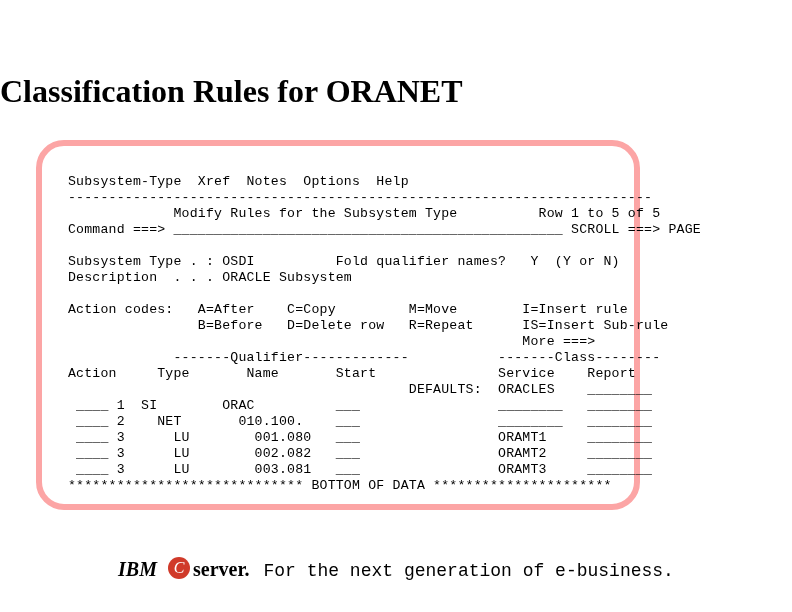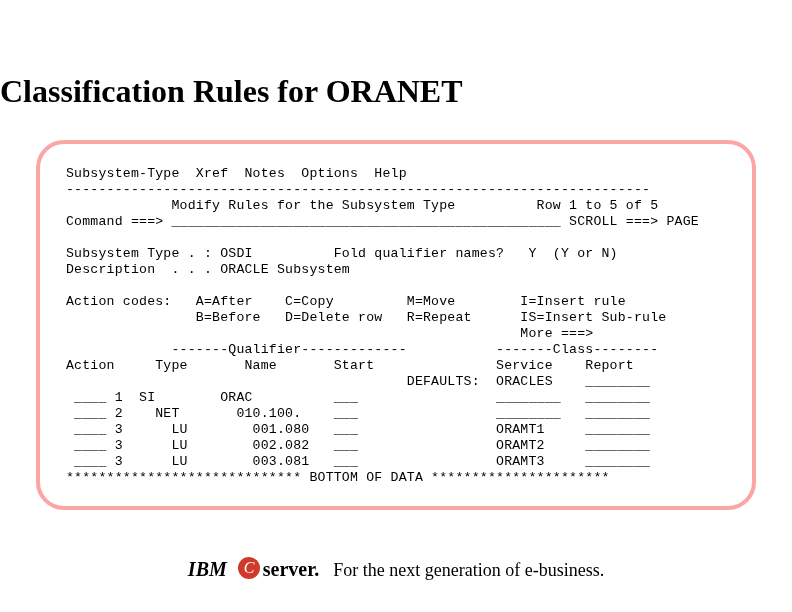--- a/index.html
+++ b/index.html
@@ -24,26 +24,26 @@
     text-align: left;
     font-size: 32px;
     font-weight: bold;
     color: #000;
     margin-top: 32px;
   }
   .panel {
     position: absolute;
     left: 36px;
     top: 140px;
-    width: 720px;
+    width: 604px;
     height: 370px;
-    border: 4px solid #fca5a5;
+    border: 6px solid #fca5a5;
     border-radius: 28px;
     box-sizing: border-box;
-    padding: 22px 22px 18px 26px;
+    padding: 28px 22px 18px 26px;
     background: #fff;
   }
   pre.term {
     margin: 0;
     font-family: "Courier New", Courier, monospace;
     font-size: 13.2px;
     line-height: 16px;
     white-space: pre;
     color: #000;
     letter-spacing: 0.2px;
@@ -70,21 +70,21 @@
     margin: 0 2px 4px 6px;
   }
   .footer .srv {
     font-family: "Times New Roman", Times, serif;
     font-size: 20px;
     font-weight: bold;
     color: #000;
     text-align: right;
   }
   .footer .tag {
-    font-family: Liberation Serif, serif;
+    font-family: Liberation Mono, monospace;
     font-size: 18px;
     color: #000;
     margin-left: 10px;
   }
 </style>
 </head>
 <body>
 
 <div class="slide">
   <div class="title">Classification Rules for ORANET</div>

